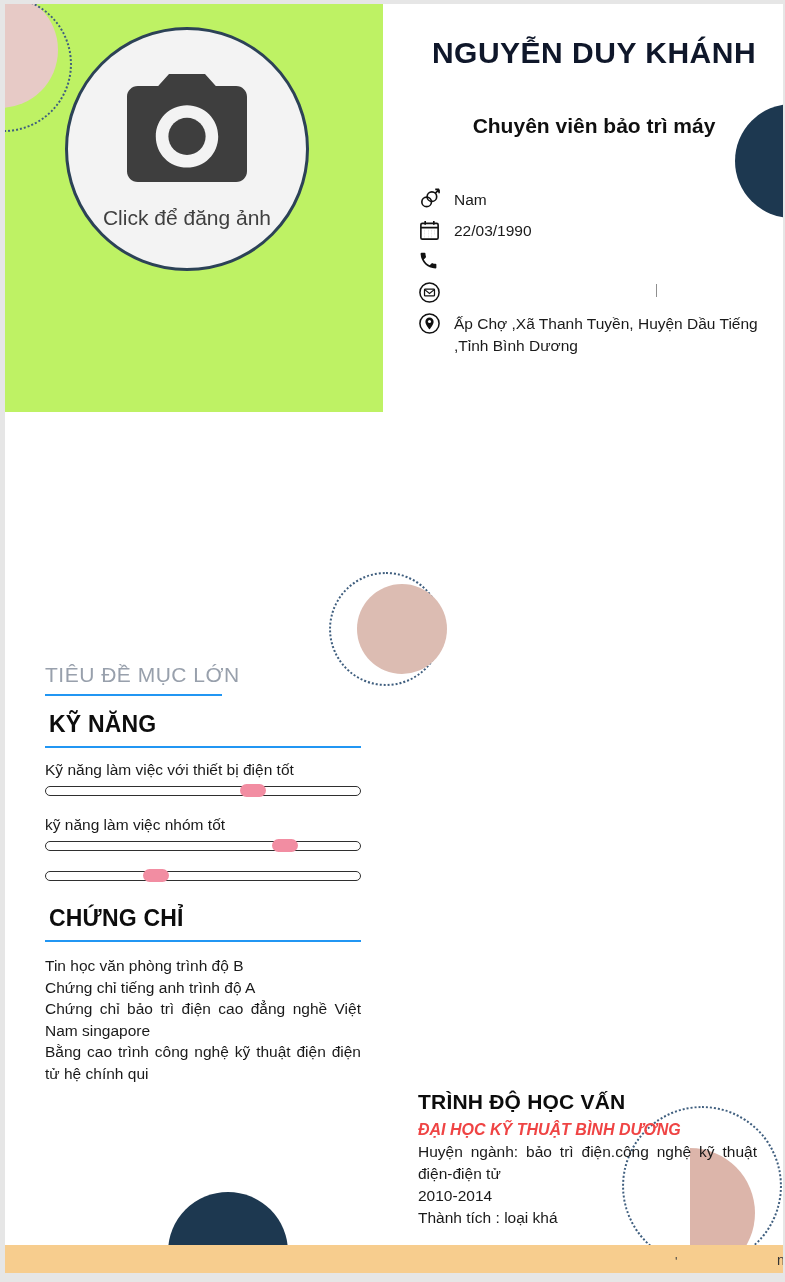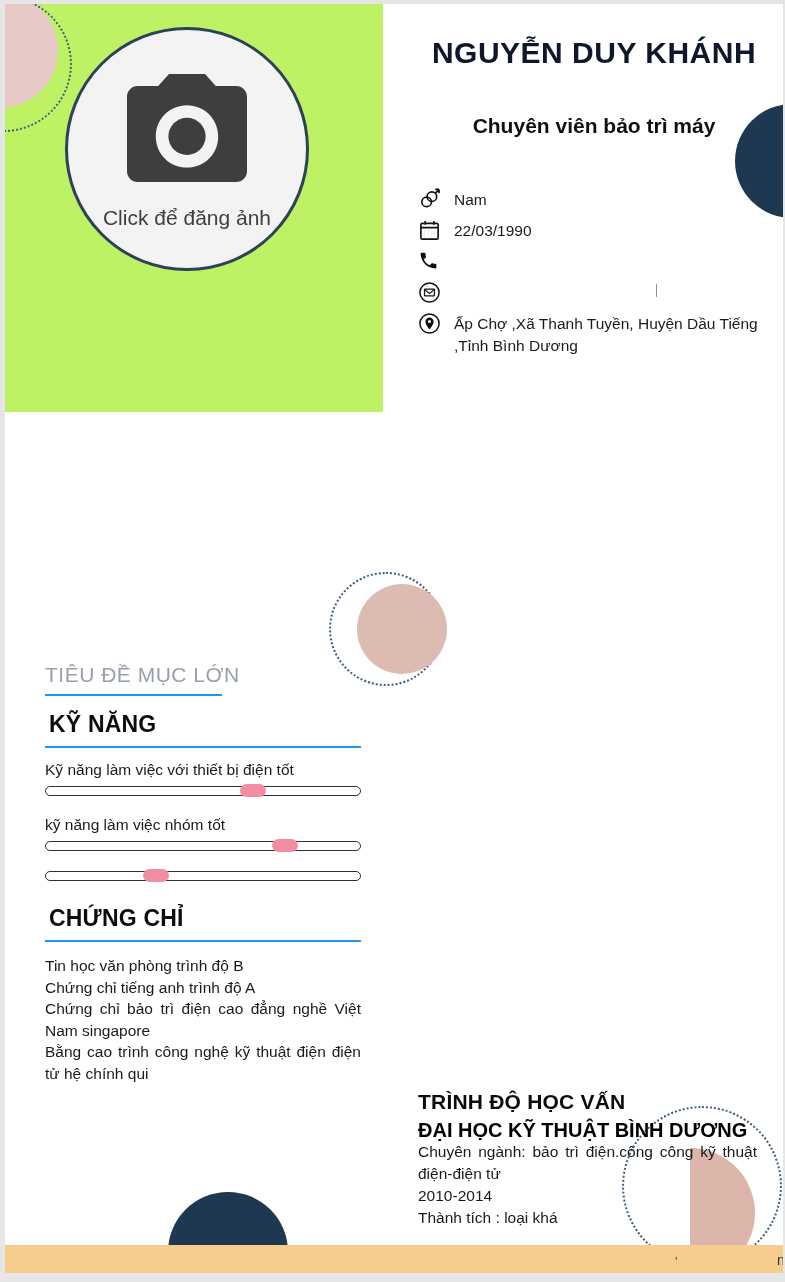--- a/index.html
+++ b/index.html
@@ -60,21 +60,21 @@
   .skill-label{font-size:15.5px;color:#1a1a1a;margin-bottom:7px;}
   .track{
     position:relative;height:10px;border:1.3px solid #2f2f2f;border-radius:6px;
     background:#fff;box-sizing:border-box;
   }
   .handle{position:absolute;top:-3px;width:26px;height:13px;border-radius:7px;background:#f28da2;}
   .certs{margin-top:13px;font-size:15.5px;line-height:21.5px;color:#1a1a1a;text-align:justify;}
   
   .r-head{font-size:21px;font-weight:bold;color:#0c0c0c;margin:13px 0 5px 0;letter-spacing:.2px;}
   .r-head.first{margin-top:0;}
-  .sub-bold{font-size:20px;font-weight:bold;color:#000000;line-height:22px;}
+  .sub-bold{font-size:16px;font-weight:bold;color:#ef4444;line-height:22px;font-style:italic;}
   .body-txt{font-size:15.5px;color:#1a1a1a;line-height:22px;text-align:justify;margin:0;}
   
   .footbar{position:absolute;left:0;top:1241px;width:778px;height:28px;background:#f7cd8e;}
   .footbar .m1{position:absolute;left:670px;top:9px;font-size:13px;color:#444;}
   .footbar .m2{position:absolute;left:772px;top:7px;font-size:14px;color:#333;}
   .z1{z-index:1;position:relative;}
 </style>
 </head>
 <body>
 
@@ -189,21 +189,21 @@
       <div>Tin học văn phòng trình độ B</div>
       <div>Chứng chỉ tiếng anh trình độ A</div>
       <div>Chứng chỉ bảo trì điện cao đẳng nghề Việt Nam singapore</div>
       <div>Bằng cao trình công nghệ kỹ thuật điện điện tử hệ chính qui</div>
     </div>
   </div>
 
   <div class="right-col z1">
     <div class="r-head first">TRÌNH ĐỘ HỌC VẤN</div>
     <div class="sub-bold">ĐẠI HỌC KỸ THUẬT BÌNH DƯƠNG</div>
-    <p class="body-txt">Chuyên ngành: bảo trì điện.công công kỹ thuật điện-điện tử</p>
+    <p class="body-txt">Huyện ngành: bảo trì điện.công nghệ kỹ thuật điện-điện tử</p>
     <p class="body-txt">2010-2014</p>
     <p class="body-txt">Thành tích : loại khá</p>
 
   </div>
 
   <div class="circle c-navy-bot"></div>
   <div class="circle dotted c-dot-br"></div>
   <div class="circle c-pink-br"></div>
 
   <div class="footbar">

